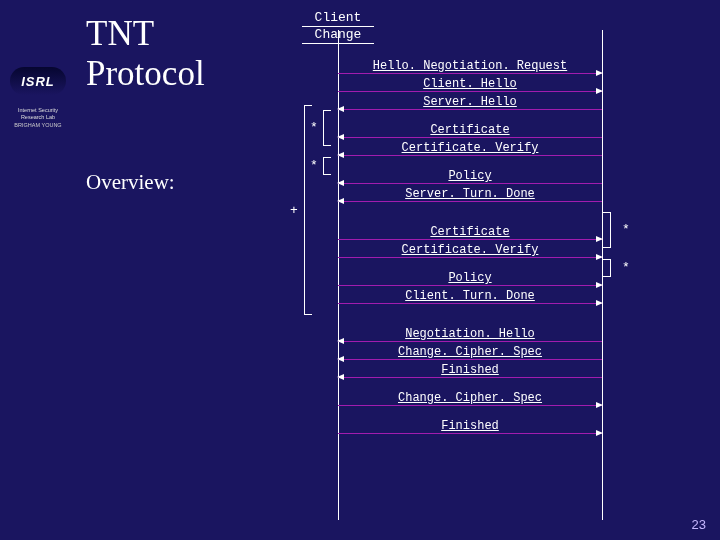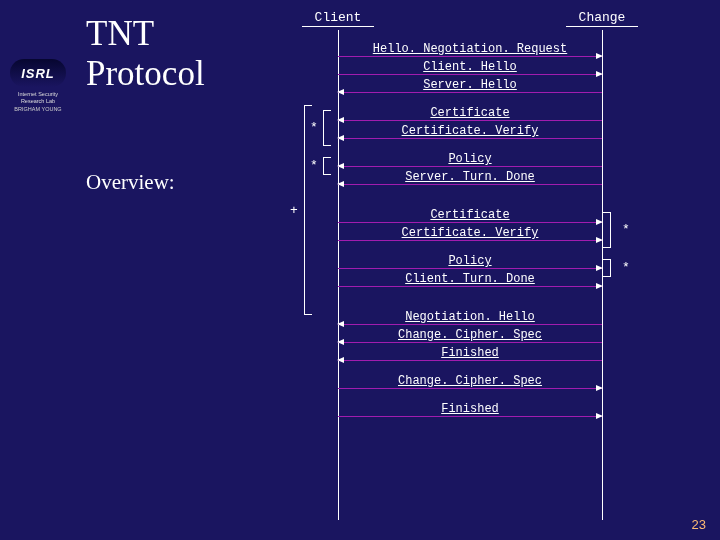--- a/index.html
+++ b/index.html
@@ -26,21 +26,21 @@
     height: 28px;
     display: flex;
     align-items: center;
     justify-content: center;
     font-family: Arial, sans-serif;
     font-weight: bold;
     font-style: italic;
     font-size: 13px;
     letter-spacing: 1px;
     color: #fff;
-    margin: 4px auto;
+    margin: 12px auto;
   }
   .logo-sub {
     font-size: 5.5px;
     color: #ddd;
     line-height: 1.2;
     margin-top: 2px;
     font-family: Arial, sans-serif;
   }
   .logo-univ {
     font-size: 5.5px;
@@ -60,35 +60,36 @@
     left: 86px;
     top: 170px;
     font-size: 21px;
     font-family: Liberation Serif, serif;
   }
   .page-num {
     position: absolute;
     right: 14px;
     bottom: 8px;
     font-size: 13px;
-    color: #fdba74;
+    color: #c4b5fd;
     font-family: Arial, sans-serif;
   }
   .diagram {
     position: absolute;
     left: 260px;
     top: 10px;
     width: 420px;
   }
   .actors {
     display: flex;
     justify-content: space-between;
     font-family: 'Courier New', monospace;
     font-size: 13px;
     padding: 0 42px;
+    flex-direction: column;
   }
   .actor {
     width: 72px;
     text-align: center;
     border-bottom: 1px solid #fff;
     padding-bottom: 1px;
   }
   .lifelines {
     position: absolute;
     top: 20px;

